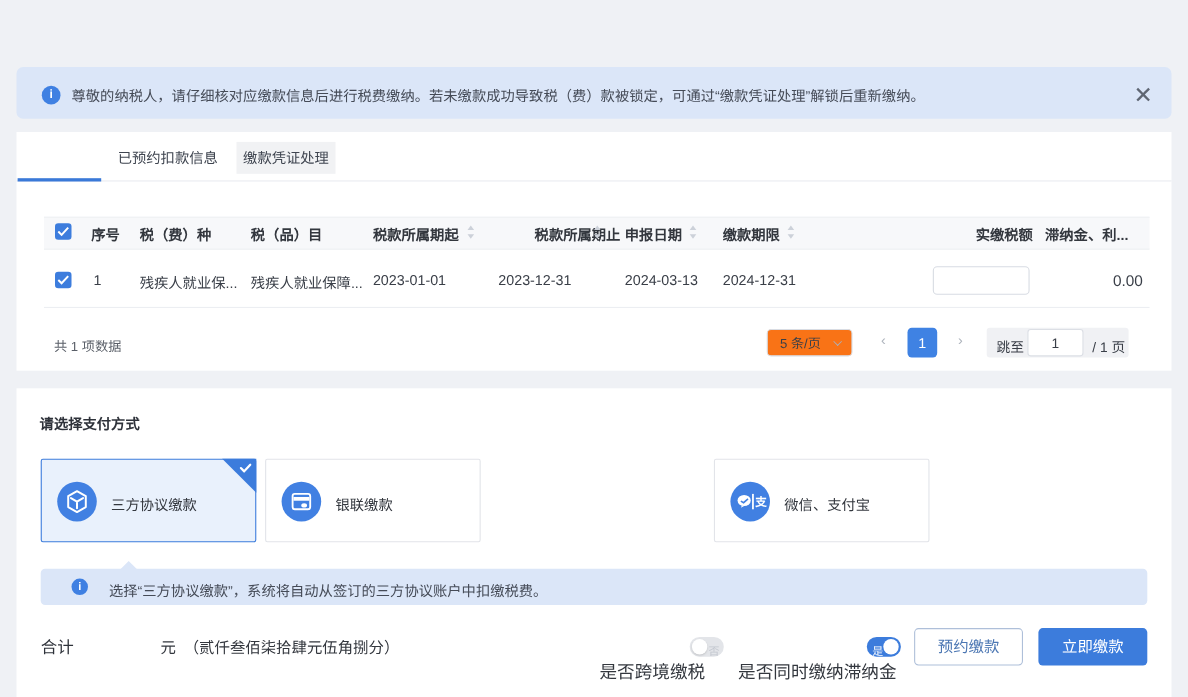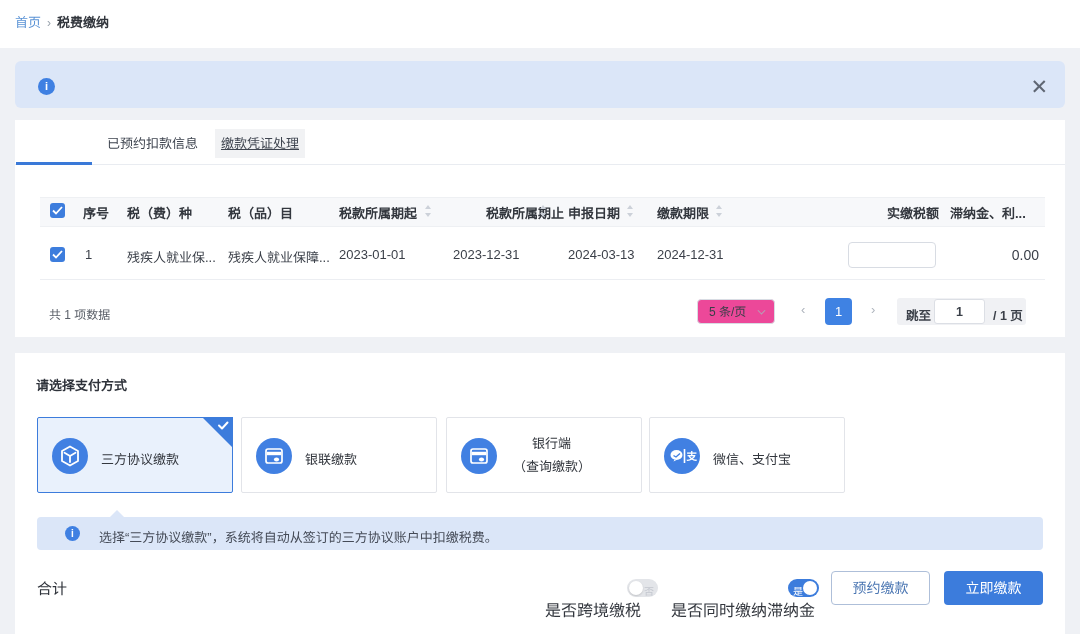--- a/index.html
+++ b/index.html
@@ -20,43 +20,43 @@
 .banner .txt { position:absolute; left:50px; top:16px; font-size:13px; color:#454b57; }
 .banner .close { position:absolute; right:17px; top:14px; font-size:21px; font-weight:300; color:#5f6673; }
 
 
 .card1 { position:absolute; left:15px; top:120px; width:1050px; height:217px; background:#fff; }
 .tabline { position:absolute; left:0; top:44px; width:1050px; height:1px; background:#e9ecf1; }
 .tab { position:absolute; top:2px; height:43px; line-height:43px; font-size:13px; color:#3f4550; text-align:center; white-space:nowrap; }
 .tab1 { left:1px; width:76px; color:#3a79d8; }
 .tab1u { position:absolute; left:1px; top:42px; width:76px; height:3px; background:#3a79d8; }
 .tab2 { left:92px; text-align:left; }
-.tab3 { left:200px; top:9px; height:29px; line-height:29px; width:90px; background:#f1f2f4;text-decoration:underline; }
+.tab3 { left:200px; top:9px; height:29px; line-height:29px; width:90px; background:#f1f2f4; }
 
 .checkbox { position:absolute; width:15px; height:15px; background:#3d7ddd; border-radius:3px; }
 .checkbox svg { position:absolute; left:2px; top:3px; }
 
 .thead { position:absolute; left:25px; top:77px; width:1005px; height:30px; background:#f7f8fa; border-top:1px solid #eef0f3; border-bottom:1px solid #eef0f3; }
 .th { position:absolute; top:5px; font-size:13px; font-weight:700; color:#33373e; white-space:nowrap; }
 .caret { position:absolute; top:6px; width:7px; height:14px; }
 .caret i { position:absolute; left:0; width:0; height:0; border-left:3.5px solid transparent; border-right:3.5px solid transparent; }
 .caret .up { top:1px; border-bottom:4px solid #ccd1d9; }
 .caret .dn { bottom:1px; border-top:4px solid #ccd1d9; }
 
 .trow { position:absolute; left:25px; top:108px; width:1005px; height:52px; border-bottom:1px solid #eceef2; background:#fff; }
 .td { position:absolute; top:19px; font-size:13px; color:#3a3f48; white-space:nowrap; }
 .rowinput { position:absolute; left:808px; top:14px; width:88px; height:26px; background:#fff; border:1px solid #d8dce3; border-radius:4px; }
 
 
 .pgtext { position:absolute; left:34px; top:185px; font-size:12px; color:#5a5f68; }
-.pgsel { position:absolute; left:682px; top:179px; width:78px; height:25px; border:1px solid #d8dce3; border-radius:4px; background:#ec4899; font-size:12px; color:#3a3f48; line-height:24px; padding-left:11px; }
+.pgsel { position:absolute; left:682px; top:179px; width:78px; height:25px; border:1px solid #d8dce3; border-radius:4px; background:#f97316; font-size:12px; color:#3a3f48; line-height:24px; padding-left:11px; }
 .pgsel .v { position:absolute; right:9px; top:7px; width:7px; height:7px; border-right:1.5px solid #aab0ba; border-bottom:1.5px solid #aab0ba; transform:rotate(45deg) scale(0.8); }
 .pgarrow { position:absolute; top:182px; font-size:13px; color:#aeb4bd; }
 .pgcur { position:absolute; left:810px; top:178px; width:27px; height:27px; background:#3f82e3; border-radius:4px; color:#fff; font-size:13px; text-align:center; line-height:27px; }
-.pgjump { position:absolute; left:882px; top:178px; width:129px; height:27px; background:#f0f1f4; border-radius:3px;font-weight:bold; }
+.pgjump { position:absolute; left:882px; top:178px; width:129px; height:27px; background:#f0f1f4; border-radius:3px; }
 .pgjump .lbl { position:absolute; left:9px; top:7px; font-size:12.5px; color:#3a3f48; }
 .pgjump .box { position:absolute; left:37px; top:1px; width:51px; height:25px; background:#fff; border:1px solid #dcdfe5; border-radius:3px; text-align:center; line-height:24px; font-size:12.5px; color:#3a3f48; }
 .pgjump .tail { position:absolute; left:96px; top:7px; font-size:12.5px; color:#3a3f48; }
 
 
 .card2 { position:absolute; left:15px; top:353px; width:1050px; height:281px; background:#fff; }
 .paytitle { position:absolute; left:21px; top:22px; font-size:13px; color:#2e323a; font-weight:600;  }
 .paycard { position:absolute; top:64px; width:196px; height:76px; background:#fff; border:1px solid #e2e4e9; border-radius:2px; }
 .paycard .circ { position:absolute; left:14px; top:20px; width:36px; height:36px; border-radius:50%; background:#4180e2; }
 .paycard .lbl { position:absolute; left:63px; top:31px; font-size:13px; color:#33373e; white-space:nowrap; }
@@ -85,26 +85,24 @@
 .sw-on .knob { position:absolute; right:2px; top:2px; width:14px; height:14px; border-radius:50%; background:#fff; }
 .sw-on .t { position:absolute; left:5px; top:3.5px; font-size:10px; color:#fff; }
 .btn { position:absolute; top:218px; width:99px; height:34px; border-radius:4px; font-size:14px; text-align:center; line-height:32px; }
 .btn-ghost { left:816px; background:#fff; border:1px solid #aebfd9; color:#4c77b3; }
 .btn-primary { left:929px; background:#3c7cdc; color:#fff; line-height:34px; }
 </style>
 </head>
 <body>
 <div class="page">
 
-  <div class="topbar">
-    <div class="crumb"><span class="lnk">首页</span><span class="sep">›</span><span class="cur">税费缴纳</span></div>
-  </div>
 
   <div class="banner">
     <i class="info-i">i</i>
+    <div class="txt">尊敬的纳税人，请仔细核对应缴款信息后进行税费缴纳。若未缴款成功导致税（费）款被锁定，可通过“缴款凭证处理”解锁后重新缴纳。</div>
     <div class="close">✕</div>
   </div>
 
   <div class="card1">
     <div class="tabline"></div>
     <div class="tab1u"></div>
     <div class="tab tab2">已预约扣款信息</div>
     <div class="tab tab3">缴款凭证处理</div>
 
     <div class="thead">
@@ -191,31 +189,20 @@
           <path d="M18 18 L18 24 M18 18 L12.5 14.8 M18 18 L23.5 14.8" stroke="#fff" stroke-width="1.8" fill="none" stroke-linecap="round"></path>
         </svg>
       </div>
       <div class="lbl">三方协议缴款</div>
       <div class="corner"></div>
         <svg class="corner-chk" viewBox="0 0 14 12">
           <path d="M3 5.5 L6 8.5 L11.5 2.5" stroke="#fff" stroke-width="2" fill="none" stroke-linecap="round" stroke-linejoin="round"></path>
         </svg>
     </div>
 
-    <div class="paycard pc3">
-      <div class="circ">
-        <svg width="36" height="36" viewBox="0 0 36 36">
-          <rect x="10" y="11" width="16" height="14" rx="2" fill="none" stroke="#fff" stroke-width="1.7"></rect>
-          <rect x="10.8" y="13.8" width="14.4" height="3.4" fill="#fff"></rect>
-          <ellipse cx="20.5" cy="21.5" rx="2.6" ry="1.9" fill="#fff"></ellipse>
-        </svg>
-      </div>
-      <div class="lbl" style="left:85px; top:15px;">银行端</div>
-      <div class="lbl" style="left:66px; top:38px;">（查询缴款）</div>
-    </div>
 
     <div class="paycard pc4">
       <div class="circ">
         <svg width="36" height="36" viewBox="0 0 36 36">
           <ellipse cx="12.5" cy="17" rx="6" ry="5" fill="#fff"></ellipse>
           <path d="M9.5 17.5 L12 19 L16 15.5" stroke="#4180e2" stroke-width="1.4" fill="none"></path>
           <path d="M10.5 21.5 L9.5 23.5 L12.5 22" fill="#fff"></path>
           <rect x="19.7" y="11" width="1.6" height="14" fill="#fff"></rect>
           <text x="22.5" y="22" font-size="10.5" fill="#fff" font-weight="bold">支</text>
         </svg>
@@ -223,20 +210,21 @@
       <div class="lbl">微信、支付宝</div>
     </div>
 
     <div class="tip">
       <div class="arrow"></div>
       <i class="info-i">i</i>
       <div class="txt">选择“三方协议缴款”，系统将自动从签订的三方协议账户中扣缴税费。</div>
     </div>
 
     <div class="heji">合计</div>
+    <div class="amount">元　（贰仟叁佰柒拾肆元伍角捌分）</div>
     <div class="swlabel" style="left:530px;">是否跨境缴税</div>
     <div class="switch sw-off" style="left:612px;">
         <span class="knob"></span>
         <span class="t">否</span>
       </div>
     <div class="swlabel" style="left:656px;">是否同时缴纳滞纳金</div>
     <div class="switch sw-on" style="left:773px;">
         <span class="t">是</span>
         <span class="knob"></span>
       </div>

